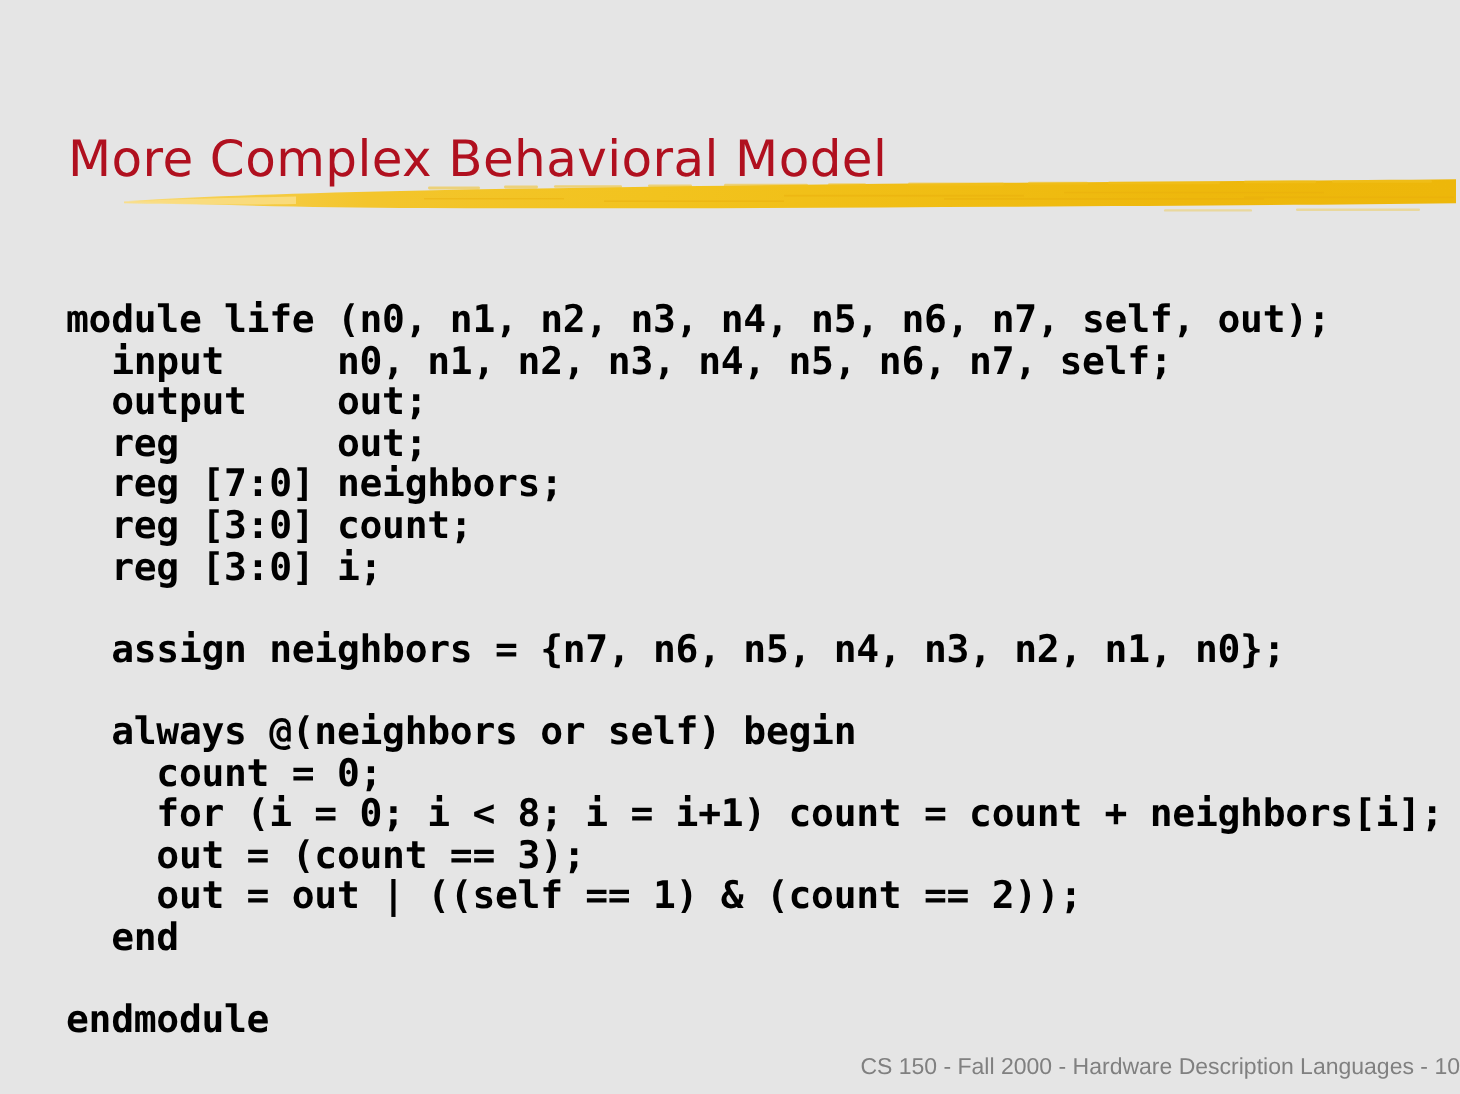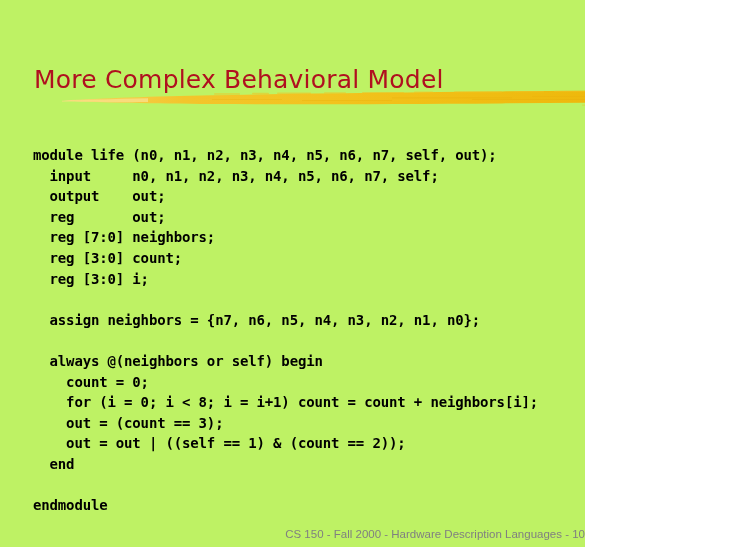--- a/index.html
+++ b/index.html
@@ -3,23 +3,23 @@
 <meta charset="utf-8">
 <style>
   html, body {
     margin: 0;
     padding: 0;
     background: #ffffff;
   }
 
   .slide {
     position: relative;
-    width: 585px;
+    width: 730px;
     height: 547px;
-    background: #bef264;
+    background: #e5e5e5;
     overflow: hidden;
     font-family: "Liberation Sans", sans-serif;
   }
 
   
   .slide-title {
     position: absolute;
     left: 34px;
     top: 48px;
     font-family: "DejaVu Sans", sans-serif;
@@ -39,21 +39,21 @@
     height: 24px;
     pointer-events: none;
   }
 
   
   .code-block {
     position: absolute;
     left: 33px;
     top: 131px;
     font-family: "DejaVu Sans Mono", "Liberation Mono", monospace;
-    font-size: 14px;
+    font-size: 19px;
     font-weight: bold;
     line-height: 20.6px;
     color: #000000;
     white-space: pre;
     letter-spacing: -0.15px;
   }
 
   .code-line {
     display: block;
     min-height: 20.6px;

